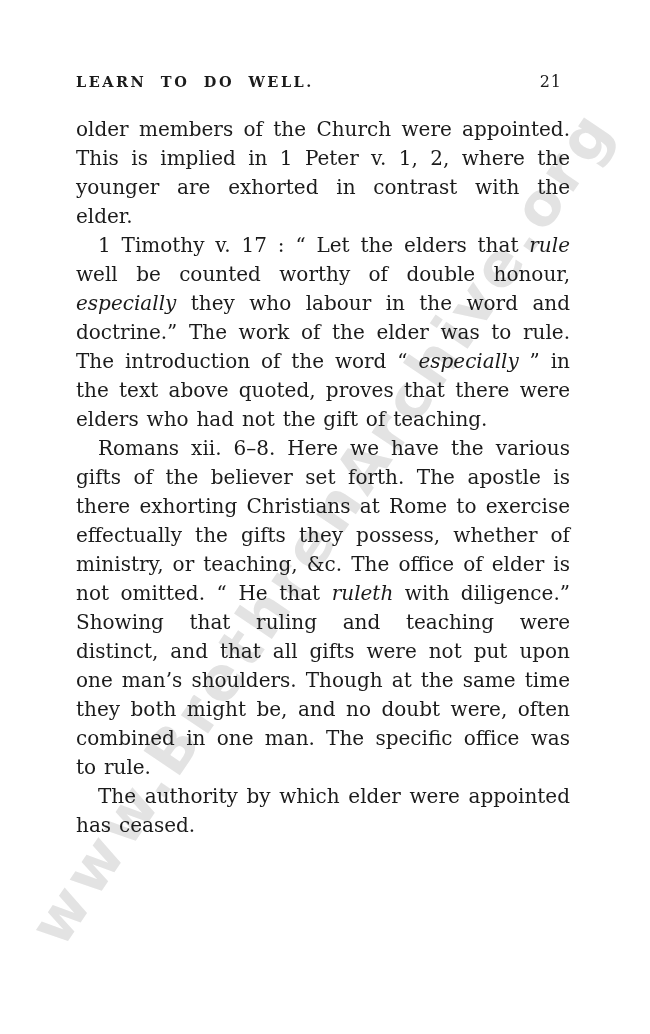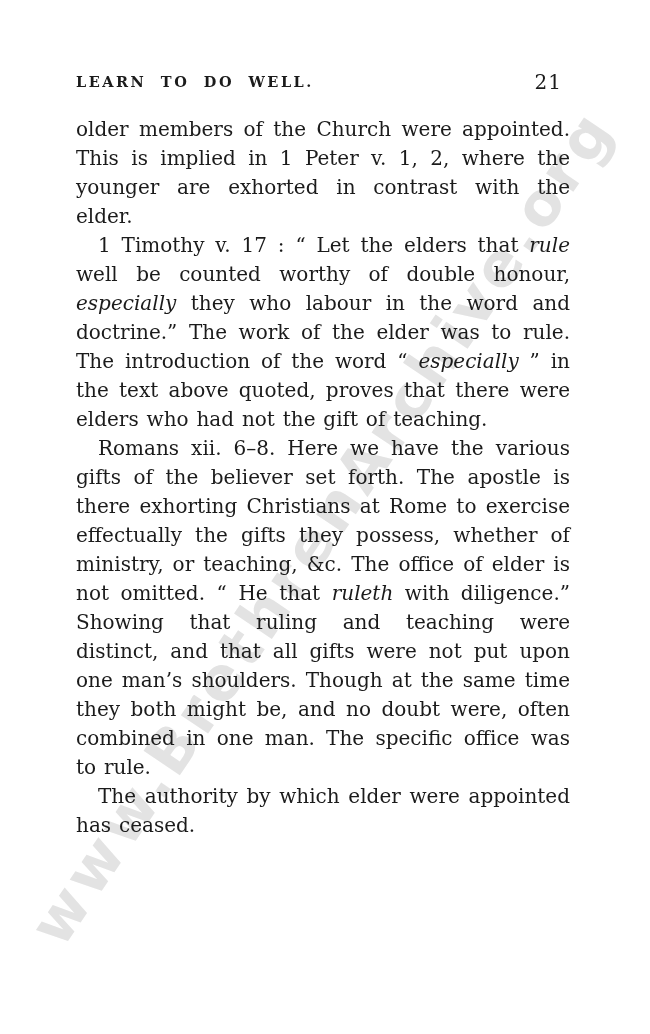--- a/index.html
+++ b/index.html
@@ -42,21 +42,21 @@
     font-size: 14.5px;
     font-weight: bold;
     letter-spacing: 2.5px;
     word-spacing: 7px;
     line-height: 24px;
   }
   .page-number {
     position: absolute;
     right: 8px;
     top: 0;
-    font-size: 20px;
+    font-size: 16px;
     font-weight: normal;
     letter-spacing: 1px;
     line-height: 24px;
   }
   .body-text {
     position: absolute;
     top: 115px;
     left: 76px;
     width: 494px;
     z-index: 2;

